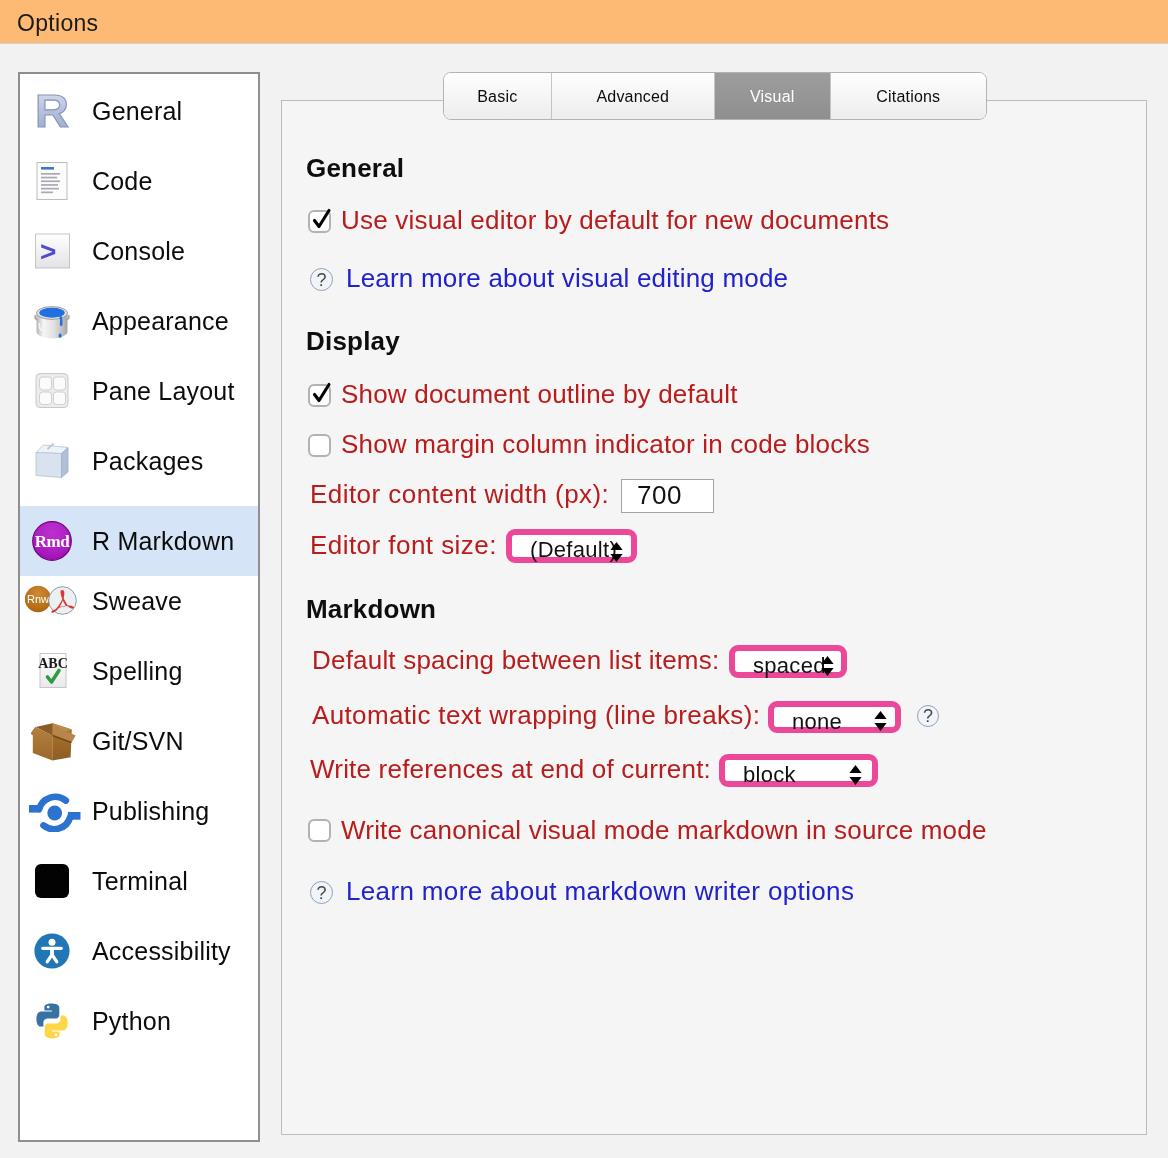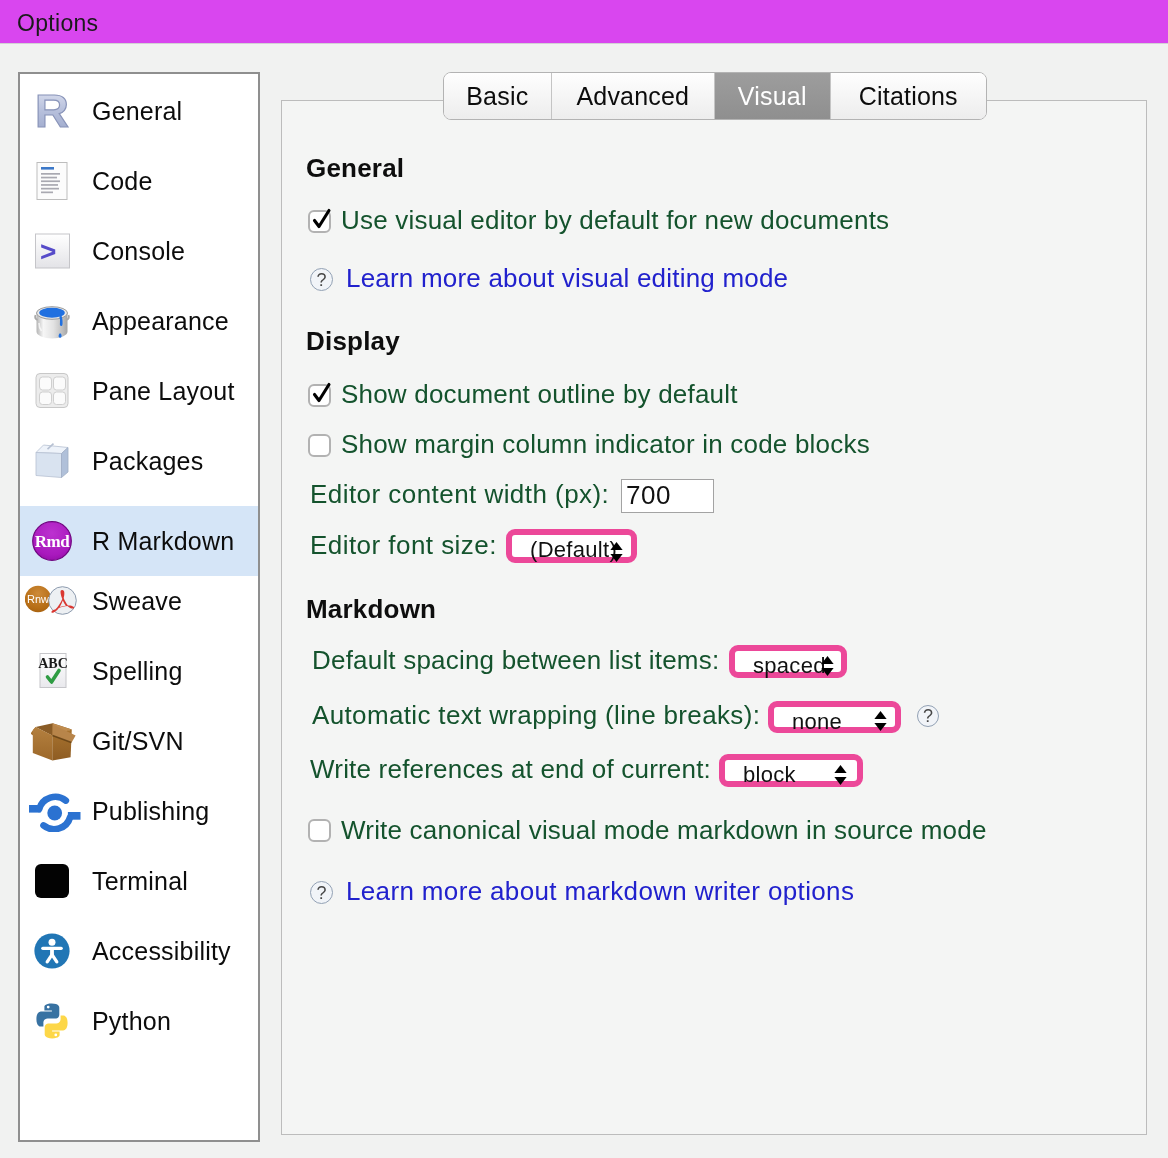--- a/index.html
+++ b/index.html
@@ -8,21 +8,21 @@
     font-family:"Liberation Sans", sans-serif;
     background:#f1f2f1;
     position:relative;
     overflow:hidden;
     color:#111;
   }
   .abs { position:absolute; }
   
   #titlebar {
     left:0; top:0; width:1168px; height:44px;
-    background:#d946ef;
+    background:#fdba74;
     border-bottom:1px solid #d2d2d4;
     text-align:center;
   }
   #titlebar .t {
     position:absolute; left:17px; top:0; height:44px; line-height:47px;
     font-size:23px; letter-spacing:0.3px; color:#1a1a1a;
   }
   
   #sidebar {
     left:18px; top:72px; width:242px; height:1070px;
@@ -49,33 +49,33 @@
     background:#ffffff;
     border:1.5px solid #b3b3b3;
     border-radius:8px;
     display:flex;
     overflow:hidden;
   }
   .tab {
     height:100%;
     line-height:47px;
     text-align:center;
-    font-size:25px; letter-spacing:0.2px;
+    font-size:16px; letter-spacing:0.2px;
     color:#0c0c0c;
     background:linear-gradient(#fefefe,#ededed);
     border-right:1px solid #c4c4c4;
   }
   .tab:last-child { border-right:none; }
   .tab.sel {
     background:linear-gradient(#9d9d9d,#8f8f8f);
     color:#ffffff;
   }
   
   .head { position:absolute; font-size:26px; font-weight:bold; letter-spacing:0.2px; color:#0e0e0e; line-height:32px; white-space:nowrap; }
-  .lbl  { position:absolute; font-size:26px; letter-spacing:0.2px; color:#14532d; line-height:32px; white-space:nowrap; }
+  .lbl  { position:absolute; font-size:26px; letter-spacing:0.2px; color:#b91c1c; line-height:32px; white-space:nowrap; }
   .link { position:absolute; font-size:26px; letter-spacing:0.2px; color:#2121cd; line-height:32px; white-space:nowrap; }
   .cb {
     position:absolute; width:23px; height:23px;
     background:#fff;
     border:2px solid #b2b2b2;
     border-radius:6px;
   }
   .cb svg { position:absolute; left:0px; top:-6px; overflow:visible; }
   .helpc {
     position:absolute; width:23px; height:23px;
@@ -84,21 +84,21 @@
     background:#f1f4f8;
     color:#474747;
     font-size:18px;
     text-align:center;
     line-height:22px;
   }
   .input {
     position:absolute; background:#fff;
     border:1.5px solid #a3a3a3;
     font-size:26px; letter-spacing:0.5px;
-    padding-left:4px;
+    padding-left:15px;
     line-height:31px;
   }
   .combo {
     position:absolute; background:#fff;
     border:6px solid #ec4899;
     border-radius:9px;
     height:34px;
   }
   .combo .txt {
     position:absolute; left:18px; top:0; height:30px; line-height:30px;
@@ -392,21 +392,21 @@
 <div class="combo" style="left:768px; top:701px; width:133px; height:32px;">
   <div class="txt">none</div>
   <svg style="right:8px; top:4px;" width="13" height="20" viewBox="0 0 13 20">
       <path d="M6.5 0 L12.6 8 L0.4 8 Z" fill="#000"></path>
       <path d="M6.5 20 L12.6 12 L0.4 12 Z" fill="#000"></path>
     </svg>
 </div>
 <div class="helpc" style="left:917px; top:705px; width:22px; height:22px; line-height:20px;">?</div>
 
 <div class="lbl" style="left:310px; top:753px;">Write references at end of current:</div>
-<div class="combo" style="left:719px; top:754px; width:144px; height:33px;">
+<div class="combo" style="left:719px; top:754px; width:159px; height:33px;">
   <div class="txt">block</div>
   <svg style="right:10px; top:5px;" width="13" height="20" viewBox="0 0 13 20">
       <path d="M6.5 0 L12.6 8 L0.4 8 Z" fill="#000"></path>
       <path d="M6.5 20 L12.6 12 L0.4 12 Z" fill="#000"></path>
     </svg>
 </div>
 
 <div class="cb" style="left:308px; top:819px;"></div>
 <div class="lbl" style="left:341px; top:814px;">Write canonical visual mode markdown in source mode</div>
 

